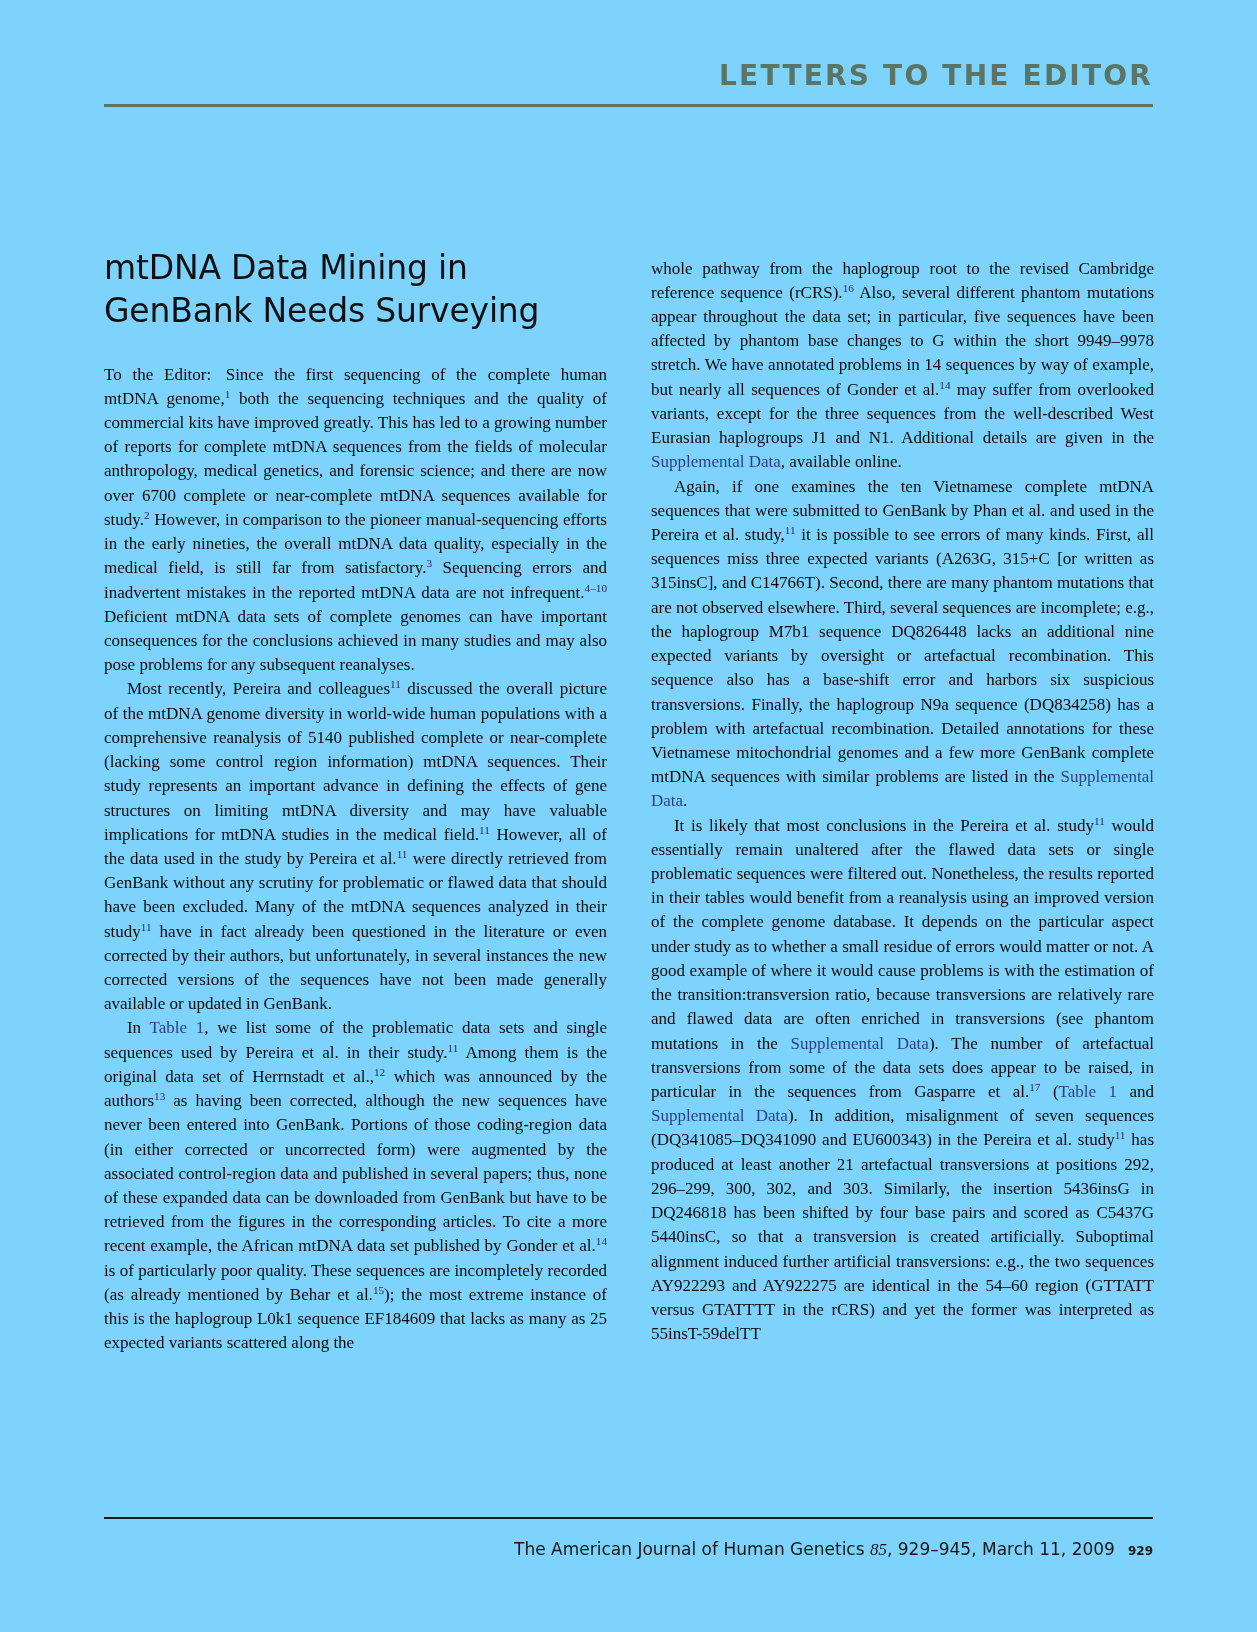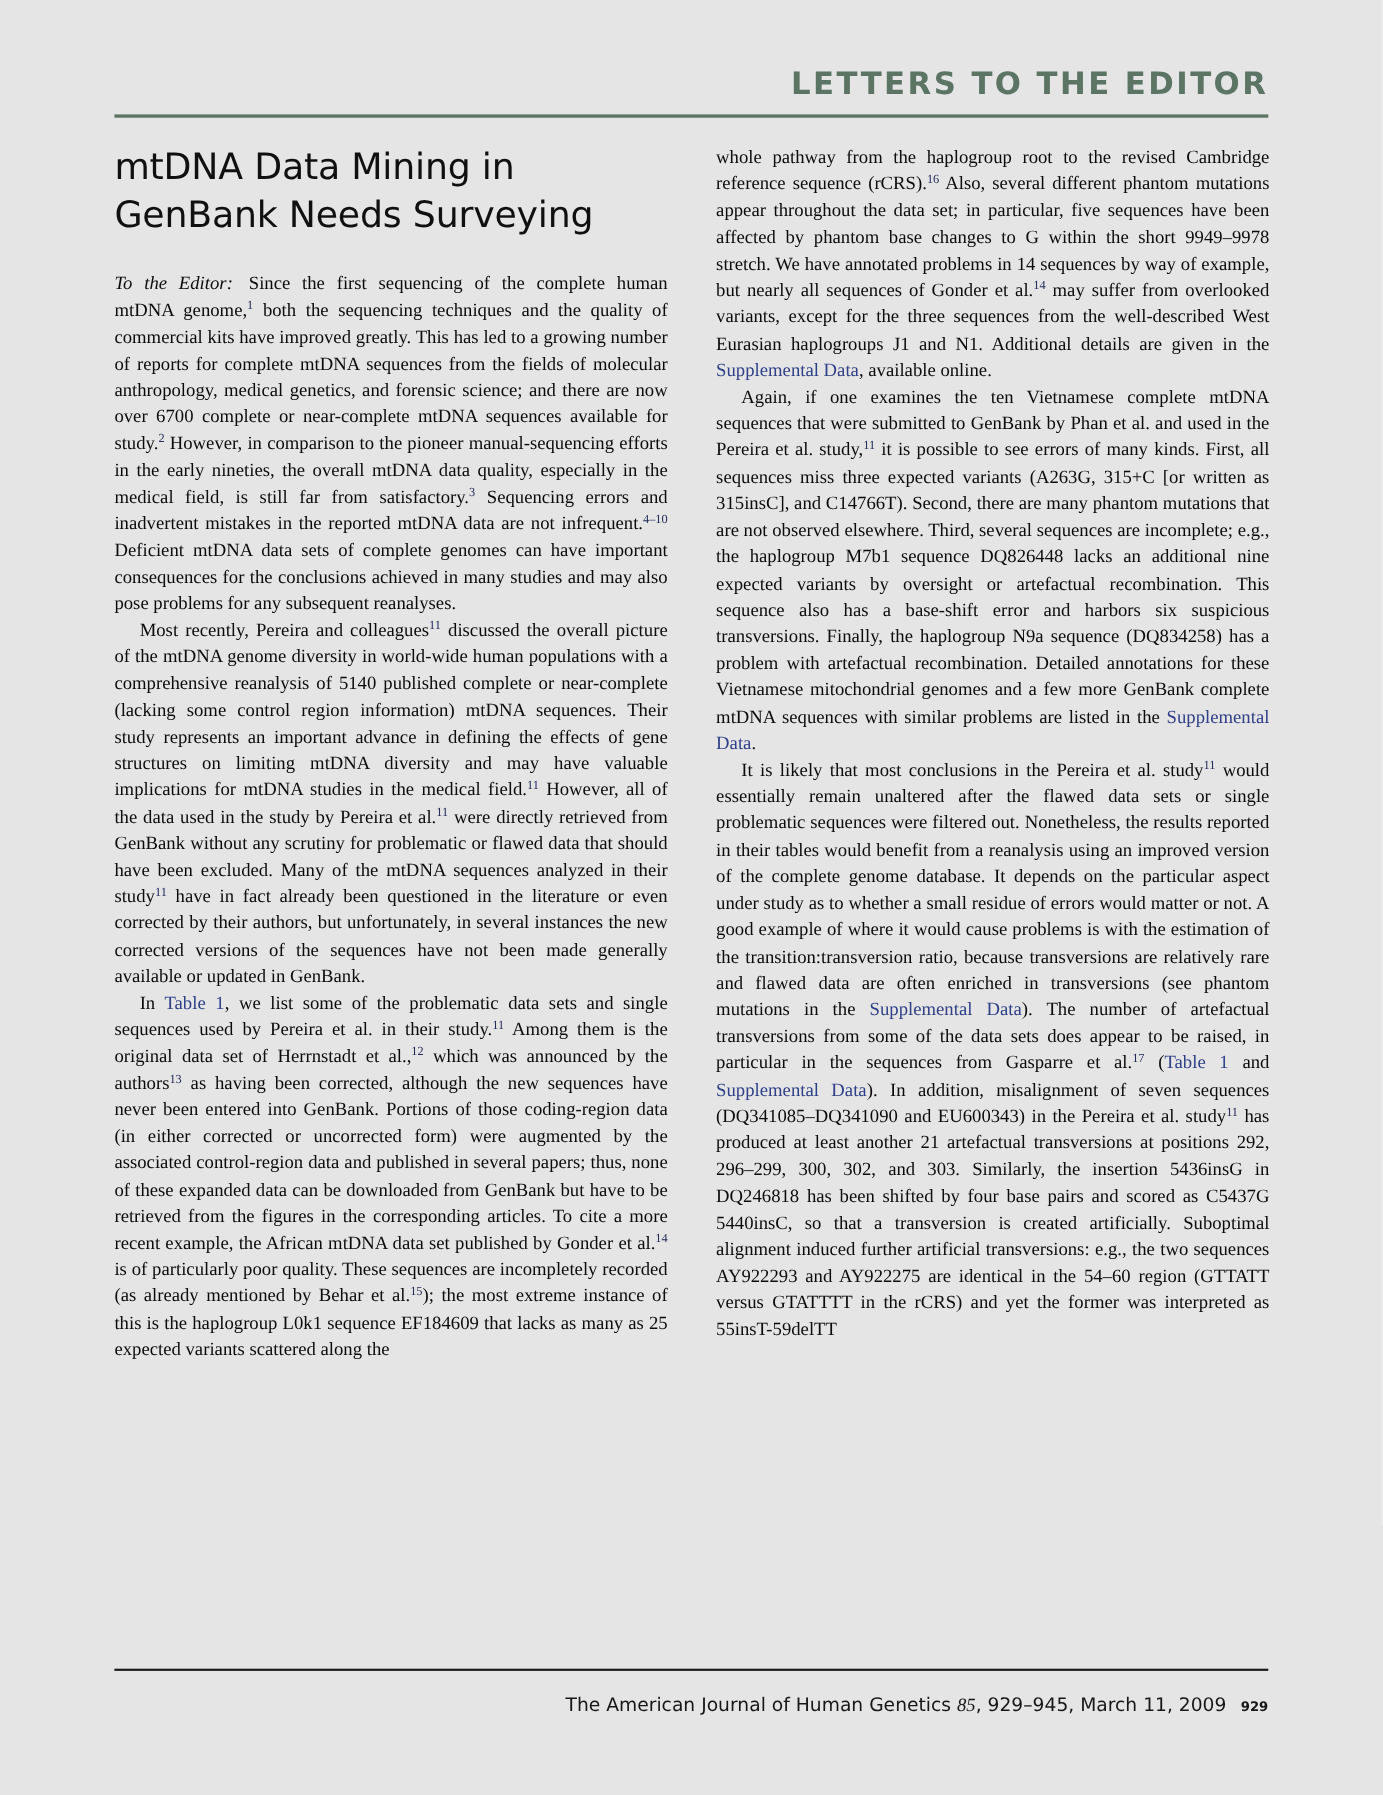--- a/index.html
+++ b/index.html
@@ -4,21 +4,21 @@
 <style>
   html, body {
     margin: 0;
     padding: 0;
     background: #ffffff;
   }
   .page {
     position: relative;
     width: 1257px;
     height: 1632px;
-    background: #e5e5e5;
+    background: #7dd3fc;
     box-sizing: border-box;
     padding: 12px;
     overflow: hidden;
     font-family: "Liberation Serif", "DejaVu Serif", serif;
   }
 
   
   .running-head {
     position: absolute;
     top: 62px;
@@ -46,20 +46,21 @@
 
   
   .columns {
     position: absolute;
     top: 131px;
     left: 104px;
     right: 104px;
     bottom: 160px;
     display: flex;
     gap: 44px;
+    align-items: center;
   }
   .col {
     width: 503px;
     flex: 0 0 503px;
   }
 
   .article-title {
     font-family: "DejaVu Sans", sans-serif;
     font-weight: 400;
     font-size: 33px;
@@ -80,21 +81,20 @@
   }
   p.body + p.body {
     text-indent: 1.35em;
     font-family: Liberation Serif, serif;
   }
   p.body.noindent {
     text-indent: 0;
   }
 
   .lead {
-    font-style: italic;
   }
   .lead-gap {
     display: inline-block;
     width: 0.85em;
   }
 
   sup.ref {
     font-size: 0.66em;
     line-height: 0;
     vertical-align: 0.52em;

